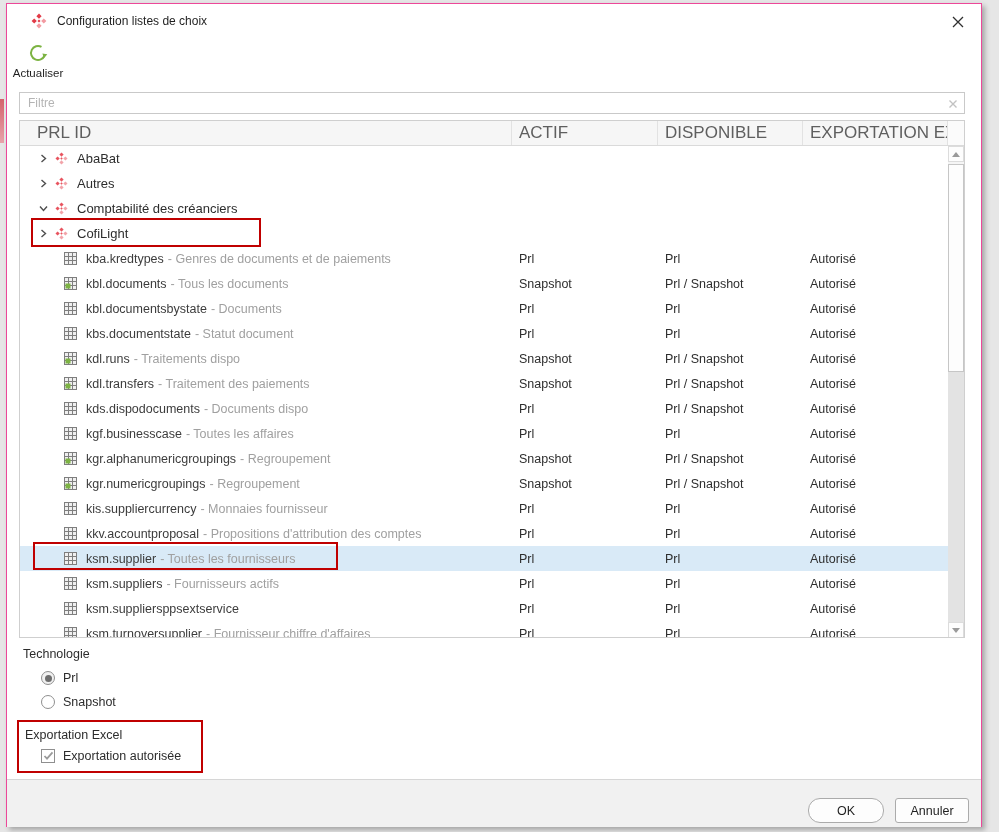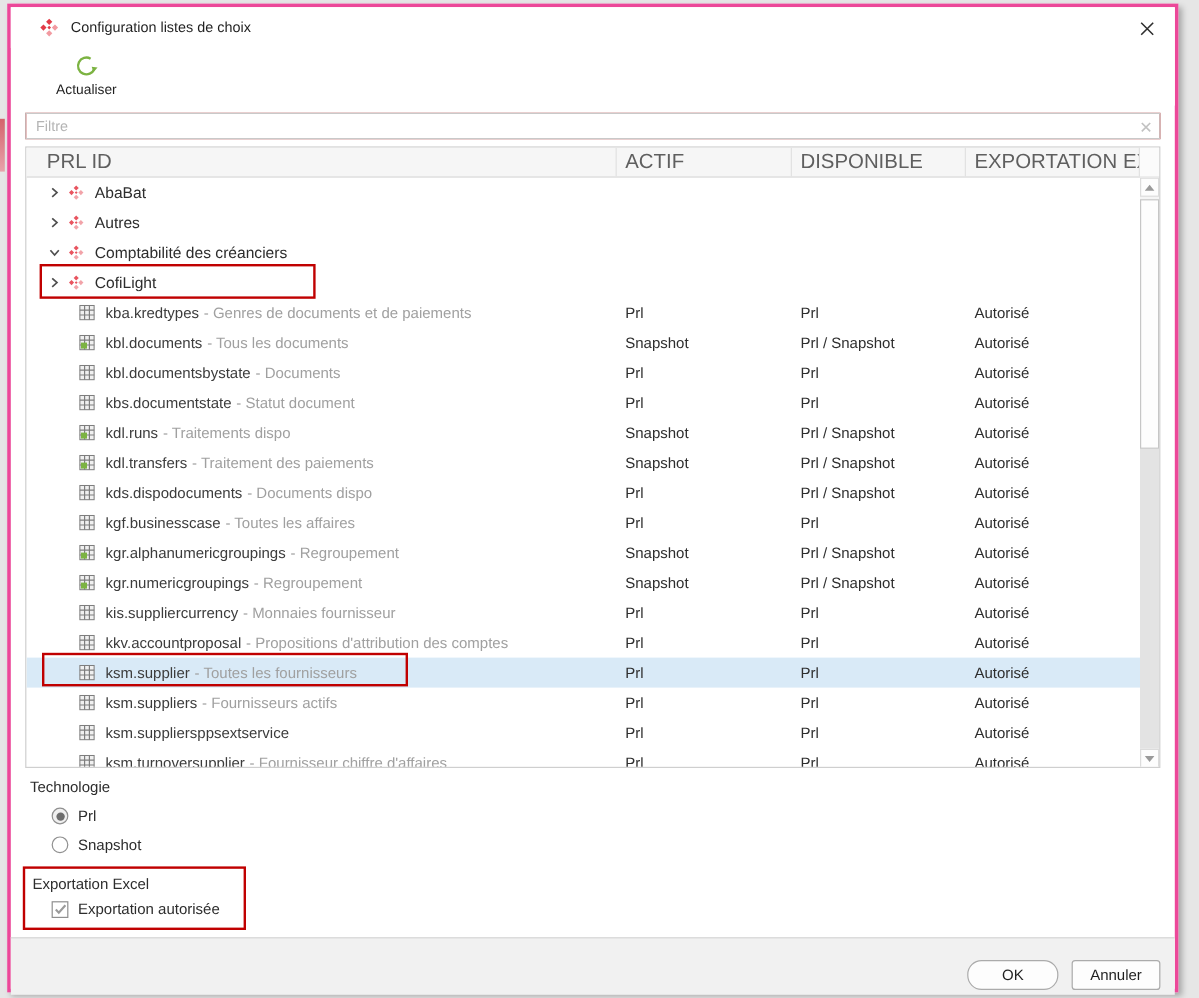--- a/index.html
+++ b/index.html
@@ -3,40 +3,40 @@
 <meta charset="utf-8">
 <style>
   * { margin:0; padding:0; box-sizing:border-box; }
   html,body { width:999px; height:832px; overflow:hidden;
     font-family:"Liberation Sans", sans-serif; background:#e6e6e6; }
 
   .bg-sliver { position:absolute; left:0; top:99px; width:4px; height:44px;
     background:linear-gradient(#d4626c,#e8a3aa); }
 
   .dialog { position:absolute; left:6px; top:3px; width:976px; height:824px;
-    background:#fff; border:3px solid #ec4899;
+    background:#fff; border:1px solid #ec4899;
     box-shadow:3px 3px 5px rgba(0,0,0,.28); }
 
   
   .titlebar { position:absolute; left:0; top:0; right:0; height:34px; background:#fff; }
   .title-icon { position:absolute; left:24px; top:9px; width:16px; height:16px; }
   .title-text { position:absolute; left:50px; top:10px; font-size:12px; color:#1f1f1f; }
   .close-btn { position:absolute; right:12px; top:8px; width:22px; height:20px;
     display:flex; align-items:center; justify-content:center; cursor:pointer; }
 
   
-  .toolbar { position:absolute; left:0; top:34px; right:0; height:48px; background:#fff;margin-left:32px; }
+  .toolbar { position:absolute; left:0; top:34px; right:0; height:48px; background:#fff; }
   .refresh-btn { position:absolute; left:2px; top:2px; width:58px; height:44px;
     display:flex; flex-direction:column; align-items:center; cursor:pointer; }
   .refresh-btn svg { margin-top:3px; }
   .refresh-label { font-size:11.5px; color:#1f1f1f; margin-top:4px; }
 
   
   .filter-box { position:absolute; left:12px; top:88px; width:946px; height:22px;
-    border:1px solid #c9c9c9; background:#b91c1c; }
+    border:1px solid #c9c9c9; background:#7dd3fc; }
   .filter-input { position:absolute; left:0; top:0; width:100%; height:100%;
     border:none; outline:none; padding:0 22px 0 8px; font-size:12px;
     font-family:"Liberation Sans", sans-serif; color:#333; }
   .filter-input::placeholder { color:#b4b4b4; }
   .filter-clear { position:absolute; right:5px; top:5px; width:12px; height:12px;
     display:flex; align-items:center; justify-content:center; cursor:pointer; }
 
   
   .table-wrap { position:absolute; left:12px; top:116px; width:946px; height:518px;
     border:1px solid #cfcfcf; background:#fff; overflow:hidden; }

